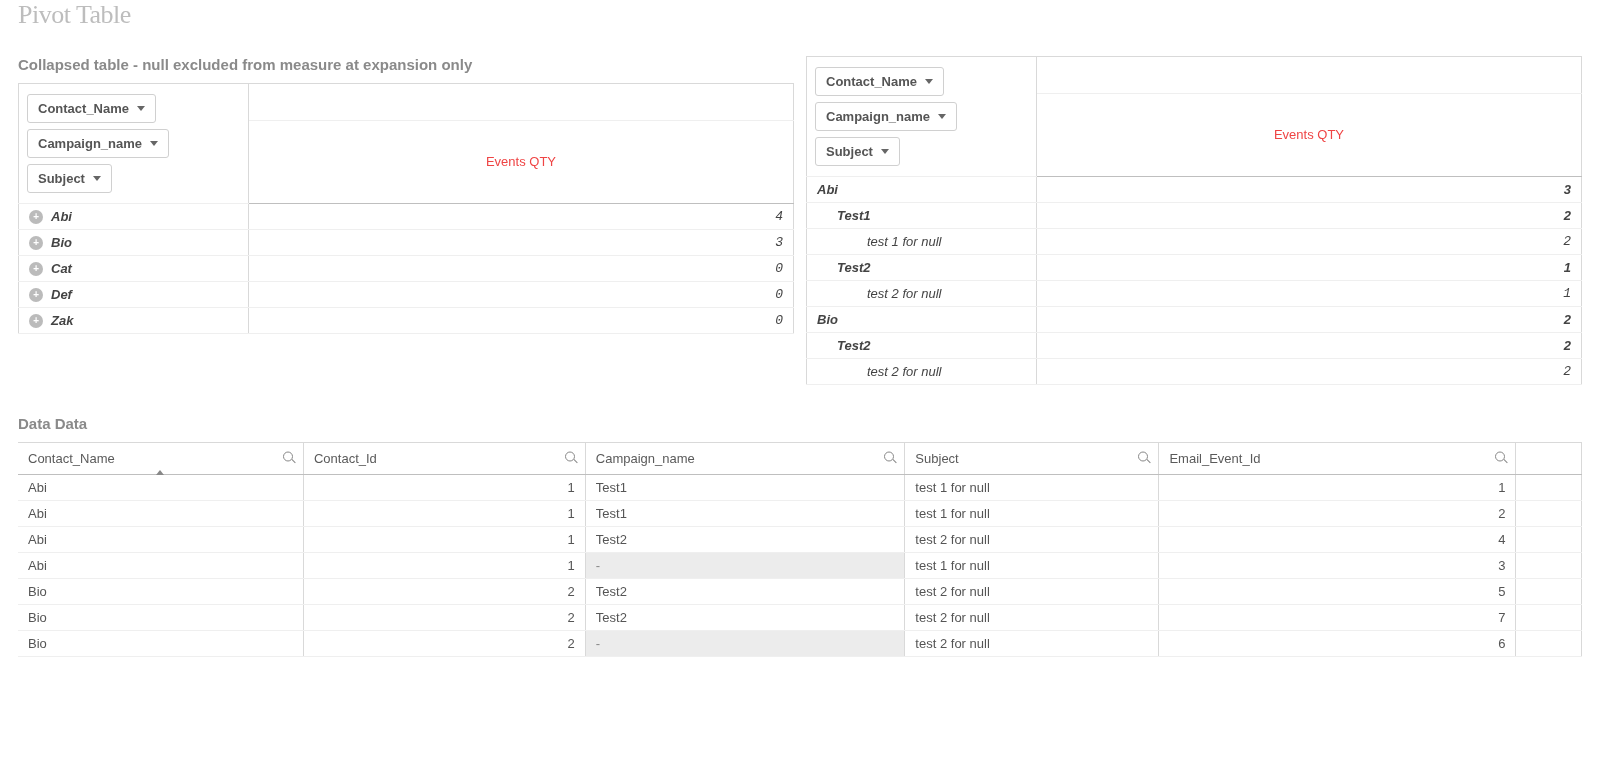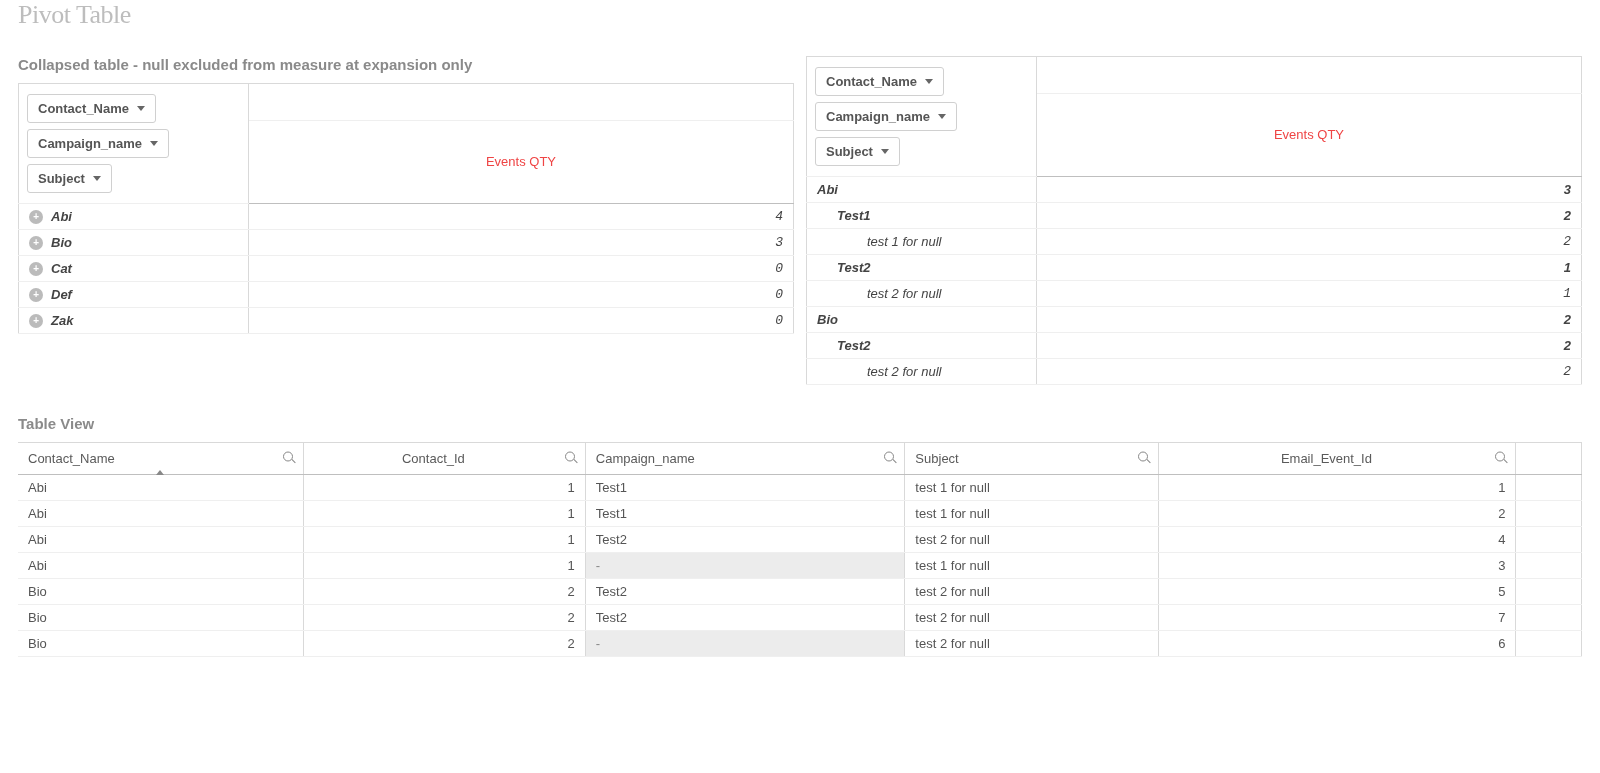--- a/index.html
+++ b/index.html
@@ -117,21 +117,21 @@
   .dv-table th {
     text-align: left;
     font-weight: 400;
     color: #5a5a5a;
     padding: 8px 10px;
     border-top: 1px solid #d9d9d9;
     border-right: 1px solid #d9d9d9;
     border-bottom: 1px solid #bfbfbf;
     position: relative;
   }
-  .dv-table th.right { text-align: center; }
+  .dv-table th.right { text-align: left; }
   .dv-table th .search-icon {
     position: absolute;
     right: 8px;
     top: 50%;
     transform: translateY(-50%);
     color: #888;
   }
   .dv-table th.right .search-icon { right: 8px; }
   .dv-table th.right .th-label { padding-right: 22px; display: inline-block; }
   .dv-table td {
@@ -292,21 +292,21 @@
           <tr class="data-row">
             <td class="row-label-cell indent2">test 2 for null</td>
             <td class="row-value-cell">2</td>
           </tr>
         </tbody>
     </table>
   </div>
 </div>
 
 <div class="data-view">
-  <h2 class="section-title">Table View</h2>
+  <h2 class="section-title">Data Data</h2>
   <table class="dv-table">
     <thead>
         <tr id="dv-head">
           <th><span class="th-label">Contact_Name</span><span class="search-icon"><span class="mag"></span></span><span class="sort-ind"></span></th>
           <th class="right"><span class="th-label">Contact_Id</span><span class="search-icon"><span class="mag"></span></span></th>
           <th><span class="th-label">Campaign_name</span><span class="search-icon"><span class="mag"></span></span></th>
           <th><span class="th-label">Subject</span><span class="search-icon"><span class="mag"></span></span></th>
           <th class="right"><span class="th-label">Email_Event_Id</span><span class="search-icon"><span class="mag"></span></span></th>
           <th>&nbsp;</th>
         </tr>

